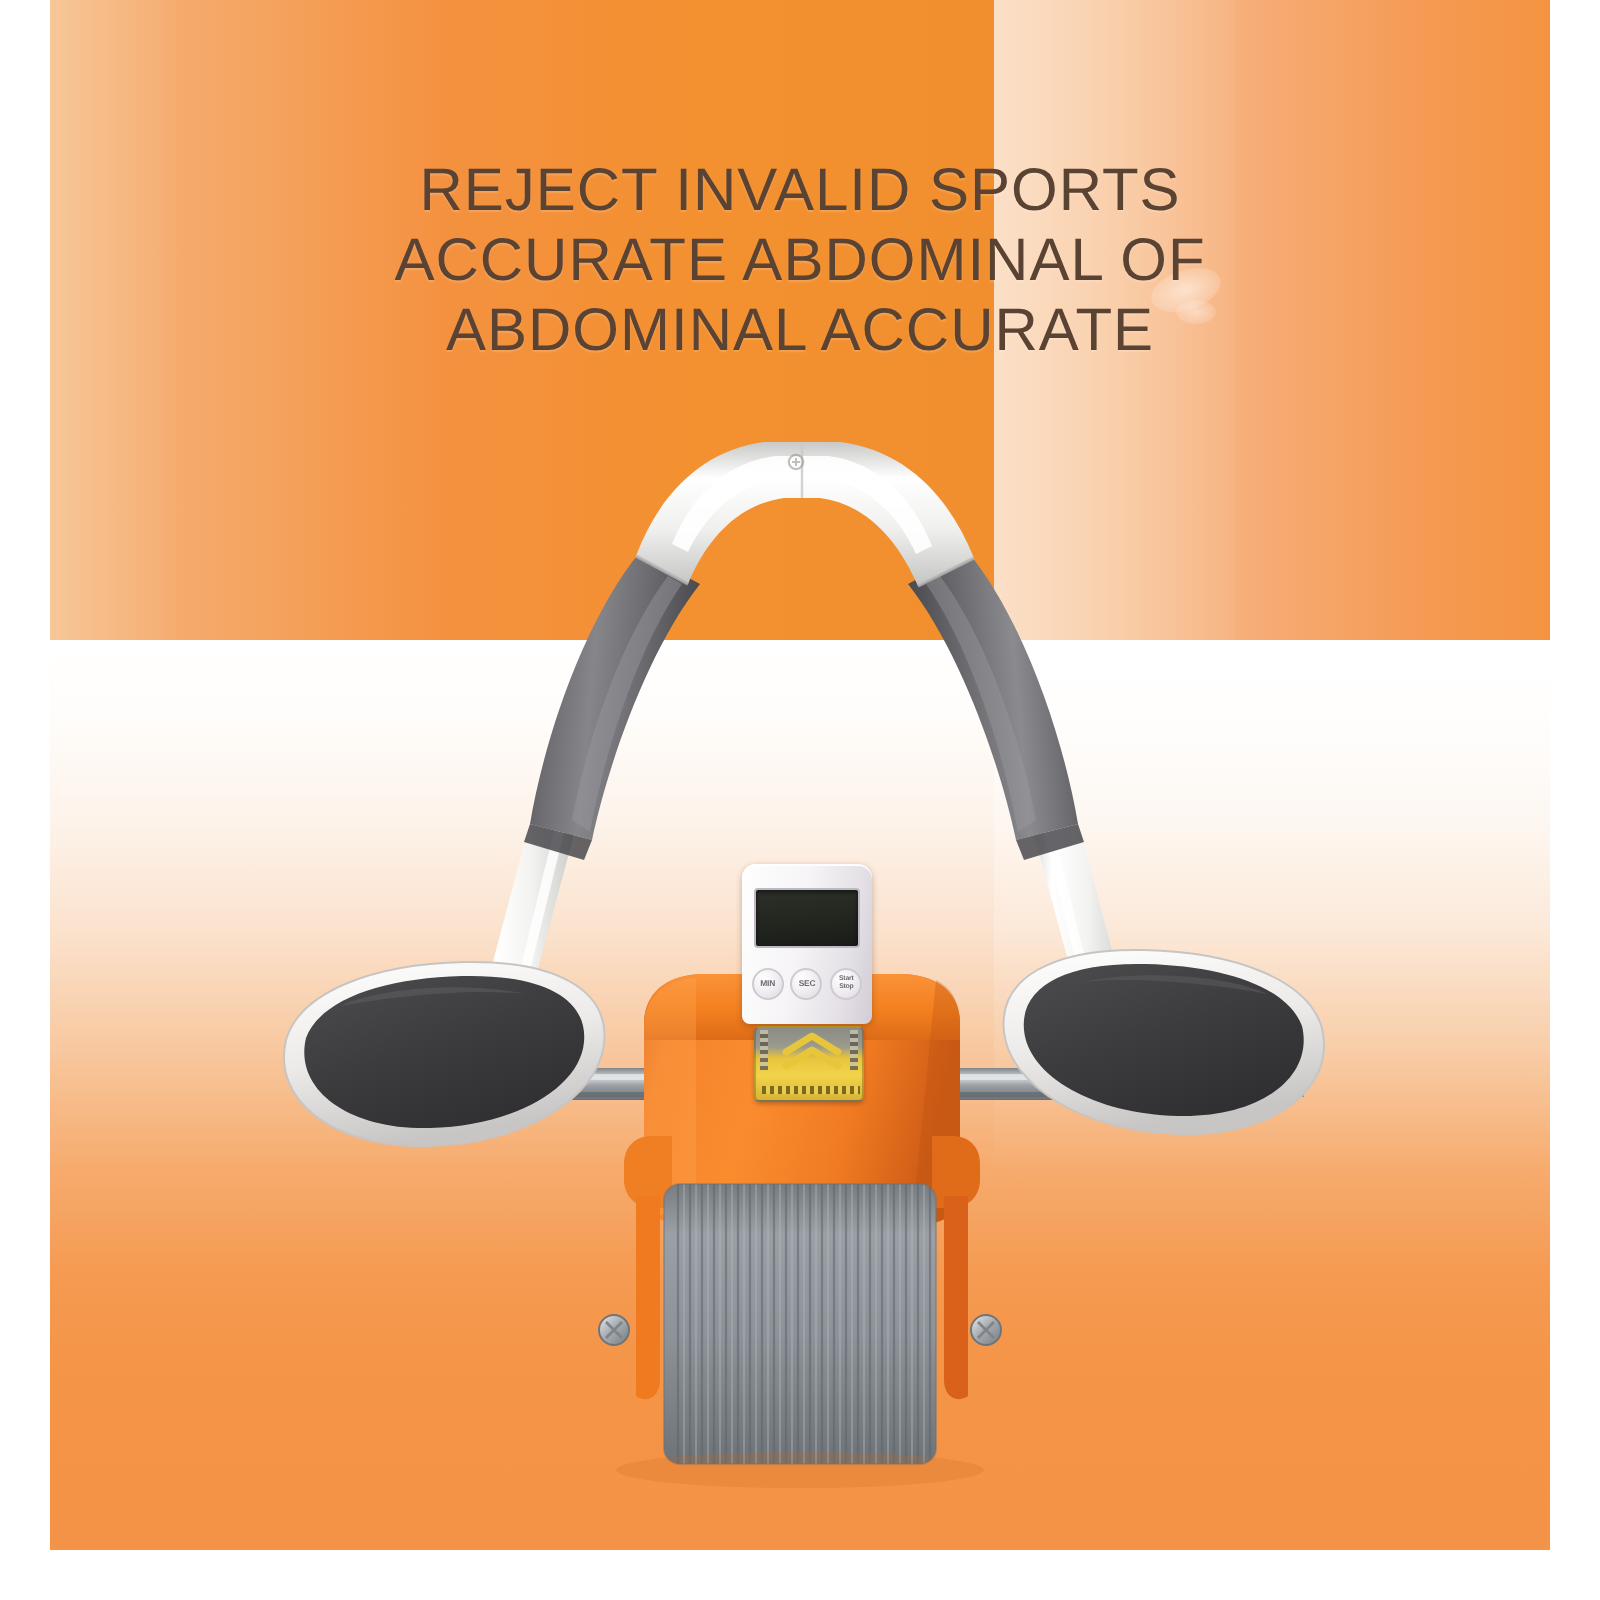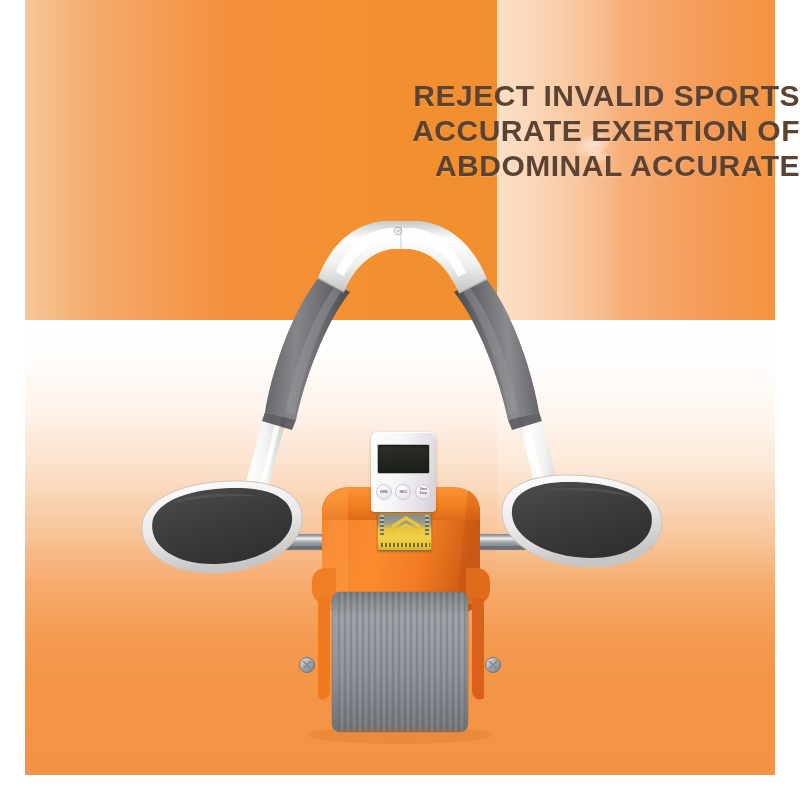--- a/index.html
+++ b/index.html
@@ -62,26 +62,26 @@
   .bg-spec-2 {
     position:absolute; left:588px; top:150px; width:20px; height:12px;
     border-radius:50%;
     background:radial-gradient(ellipse at center, rgba(255,255,255,0.45), rgba(255,255,255,0));
     pointer-events:none;
   }
 
   
   .headline {
     position:absolute; left:0; top:78px; width:800px;
-    text-align:right;
+    text-align:center;
     color:#5b4334;
     font-size:30px;
     line-height:35px;
     letter-spacing:0.5px;
-    font-weight:700;
+    font-weight:400;
     text-shadow:0 1px 1px rgba(255,255,255,0.18);
     pointer-events:none;
   }
   .headline .ln { display:block; }
 
   
   #product { position:absolute; left:0; top:0; width:800px; height:800px; }
   #product svg { display:block; }
 
   
@@ -151,21 +151,21 @@
   <div class="bg-upper-left"></div>
   <div class="bg-upper-right"></div>
   <div class="bg-lower"></div>
   <div class="bg-lower-right-sheen"></div>
   <div class="bg-vert-sheen"></div>
   <div class="bg-spec-1"></div>
   <div class="bg-spec-2"></div>
 
   <div class="headline">
     <span class="ln">REJECT INVALID SPORTS</span>
-    <span class="ln">ACCURATE EXERTION OF</span>
+    <span class="ln">ACCURATE ABDOMINAL OF</span>
     <span class="ln">ABDOMINAL ACCURATE</span>
   </div>
 
   <div id="product">
   <svg width="800" height="800" viewBox="0 0 800 800" xmlns="http://www.w3.org/2000/svg">
     <defs>
       <linearGradient id="gWhiteTube" x1="0" y1="0" x2="1" y2="0">
         <stop offset="0%" stop-color="#cfcfcd"></stop>
         <stop offset="22%" stop-color="#ffffff"></stop>
         <stop offset="55%" stop-color="#f3f3f1"></stop>

